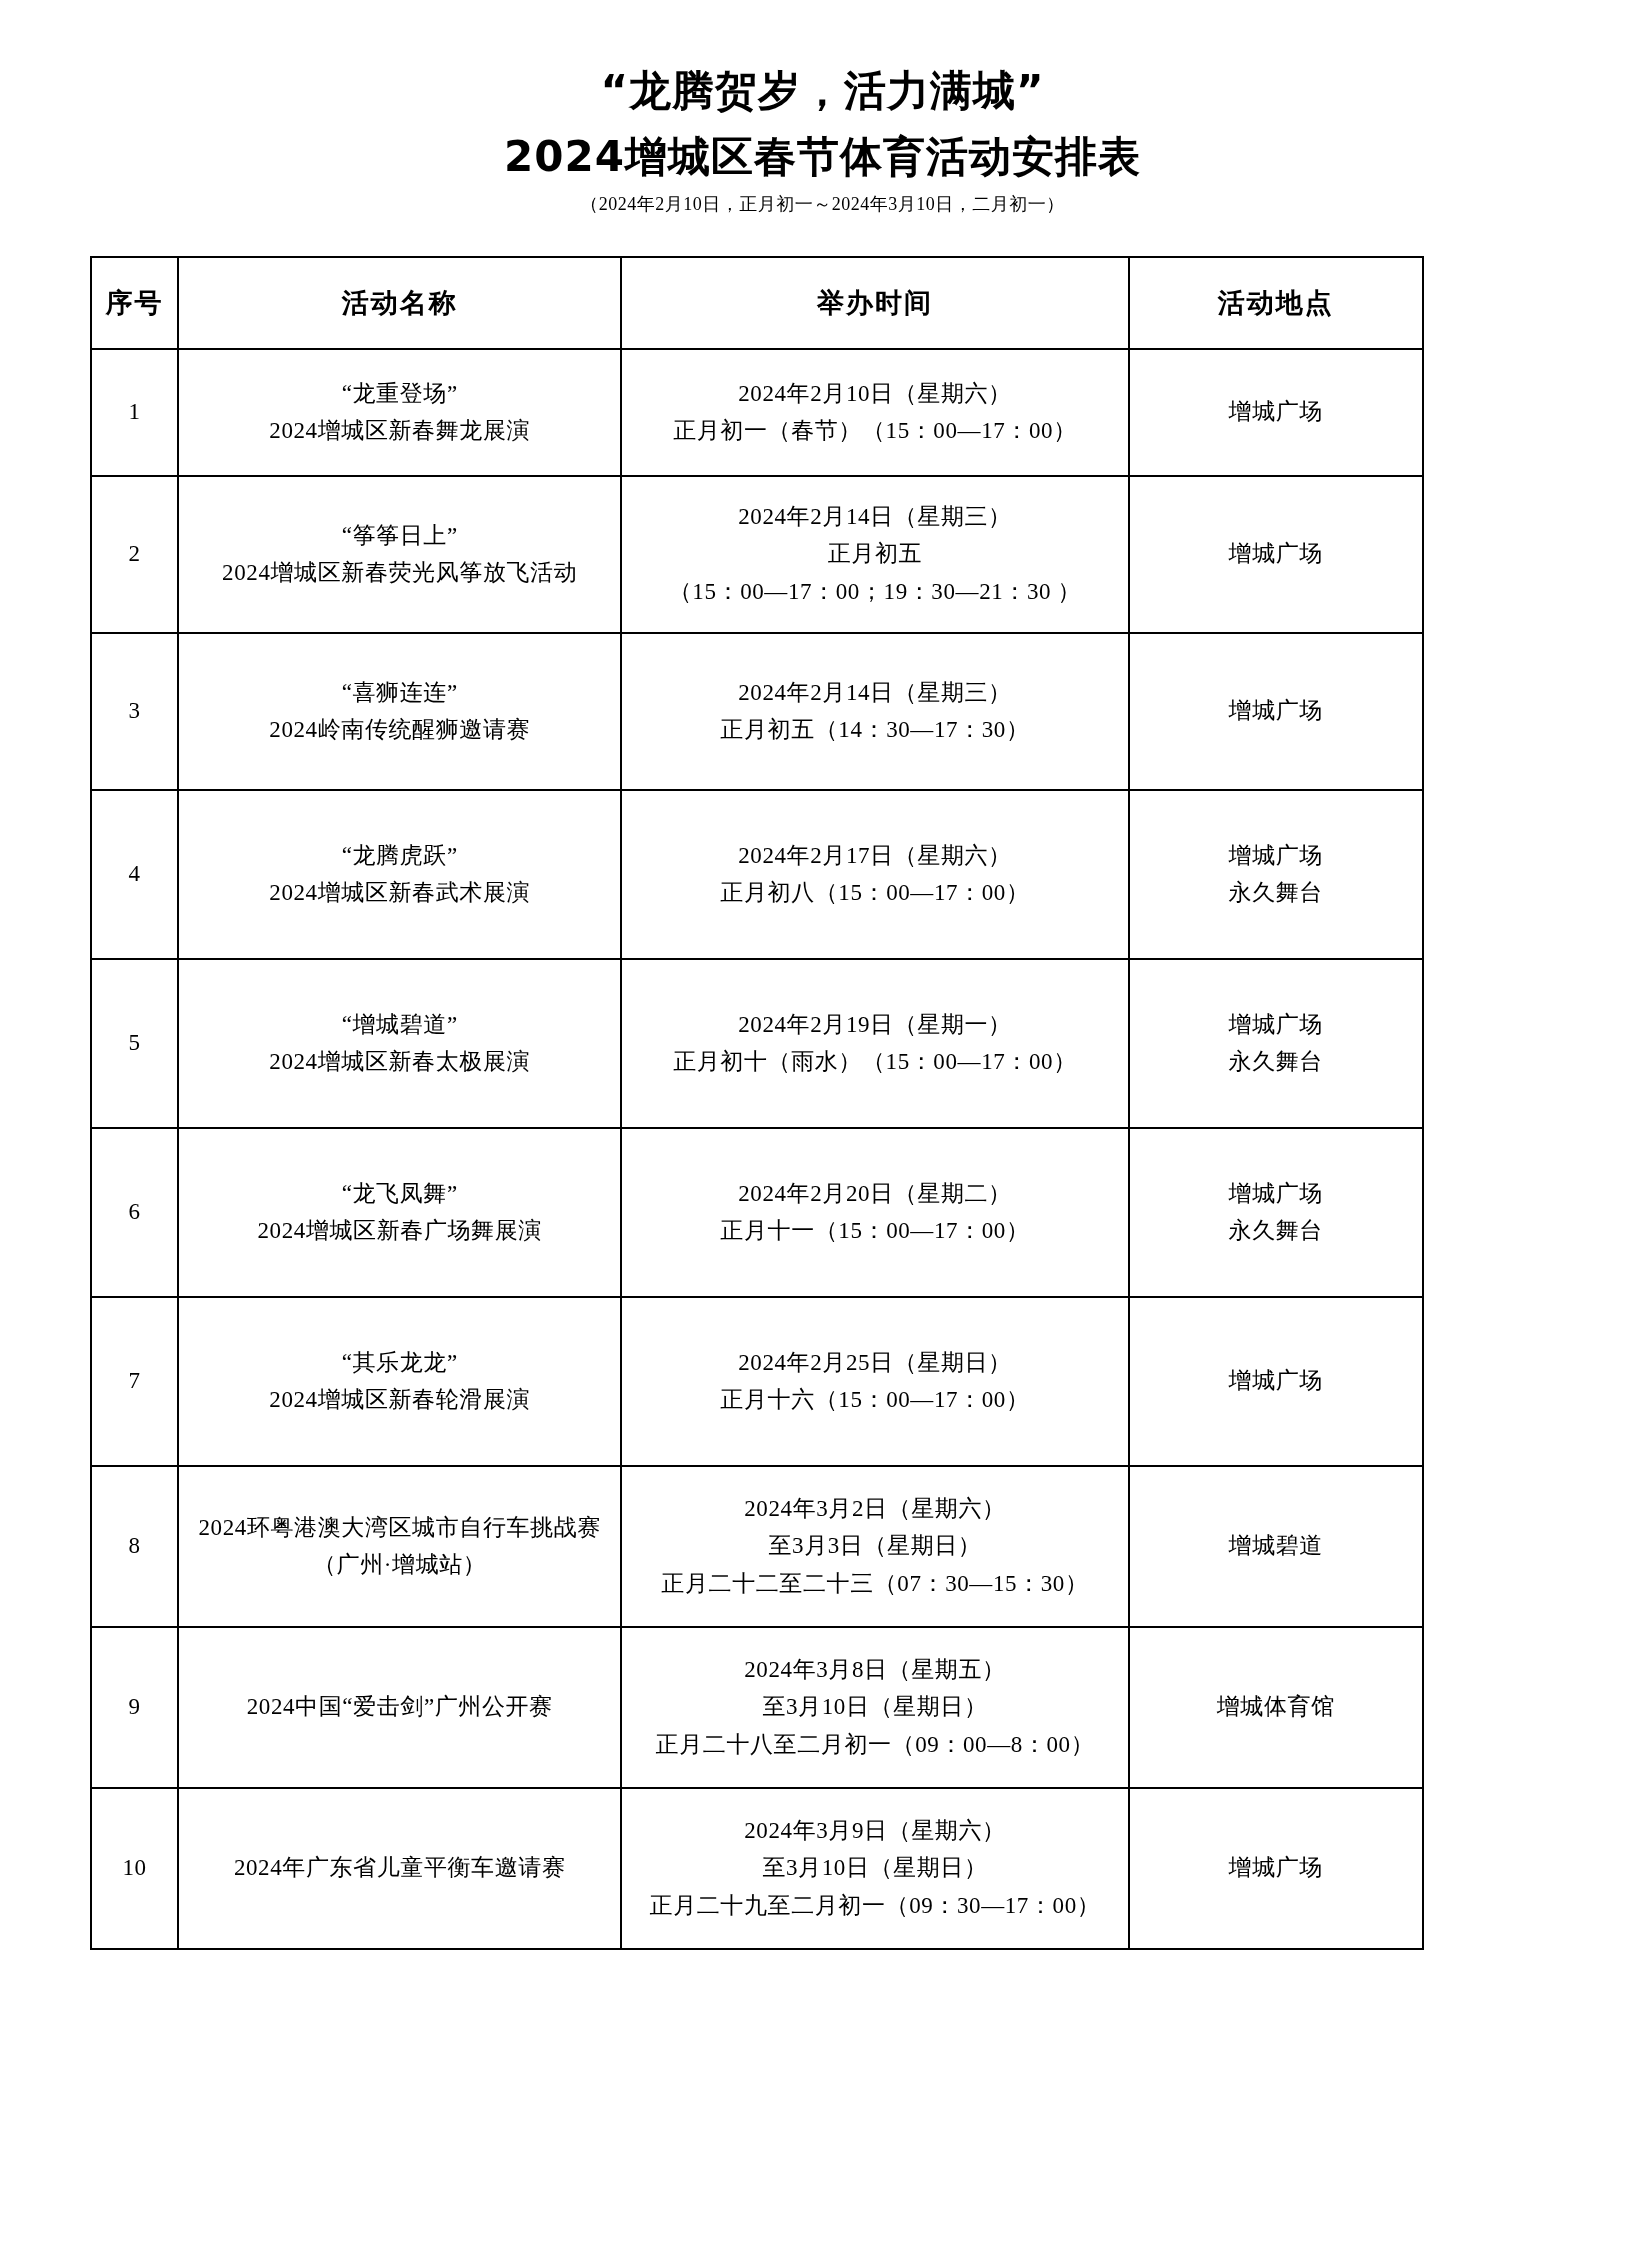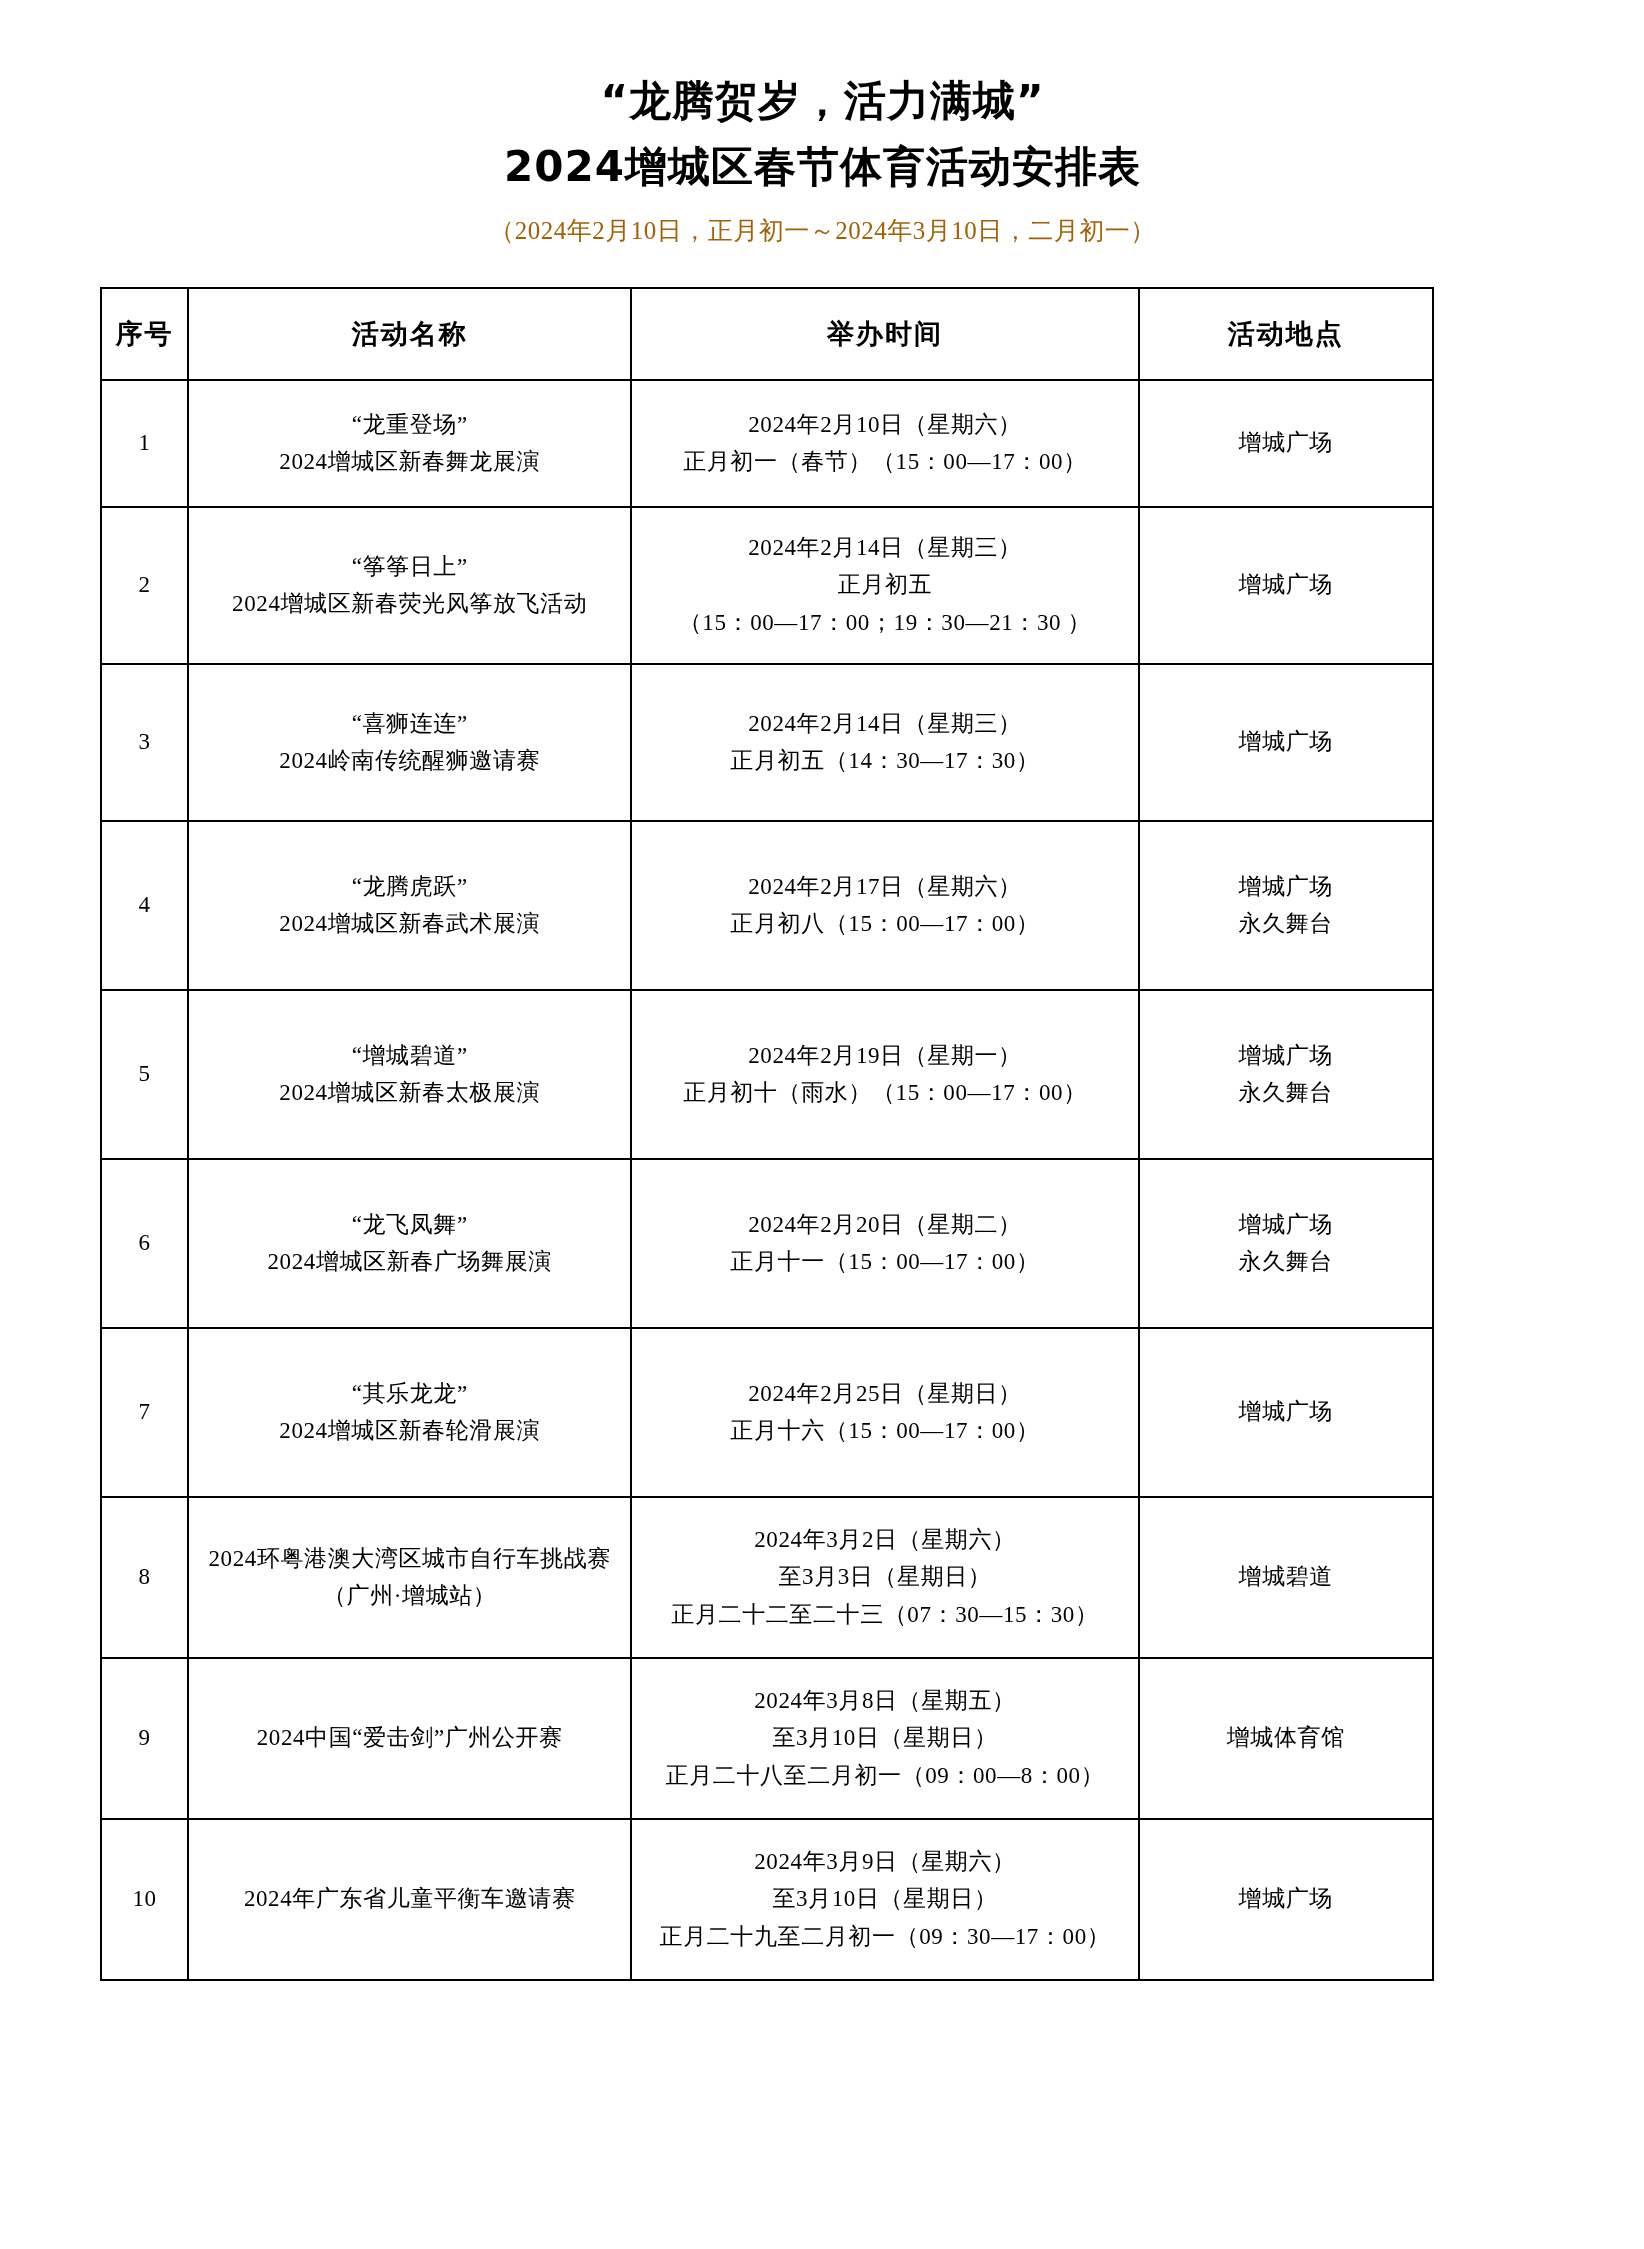--- a/index.html
+++ b/index.html
@@ -12,21 +12,21 @@
     height: 2250px;
     font-family: "Liberation Serif", "DejaVu Serif", serif;
     color: #000000;
     -webkit-font-smoothing: antialiased;
   }
   .page {
     position: relative;
     width: 1645px;
     height: 2250px;
     box-sizing: border-box;
-    padding: 12px;
+    padding: 2px;
     overflow: hidden;
   }
 
   
   .title-block {
     padding-top: 62px;
     text-align: center;
   }
   .title-line {
     font-family: "DejaVu Sans", "Liberation Sans", sans-serif;
@@ -35,25 +35,25 @@
     line-height: 1.28;
     letter-spacing: 1px;
     color: #000;
     white-space: nowrap;
   }
   .title-line-2 {
     font-size: 42px;
     margin-top: 12px;
   }
   .subtitle-line {
-    margin-top: 20px;
+    margin-top: 8px;
     font-family: "Liberation Serif", "DejaVu Serif", serif;
-    font-size: 25px;
+    font-size: 18px;
     letter-spacing: 0.5px;
-    color: #a16207;
+    color: #000000;
     white-space: nowrap;
   }
 
   
   .table-wrap {
     margin-top: 40px;
     padding-left: 88px;
     padding-right: 92px;
   }
   table.schedule {

